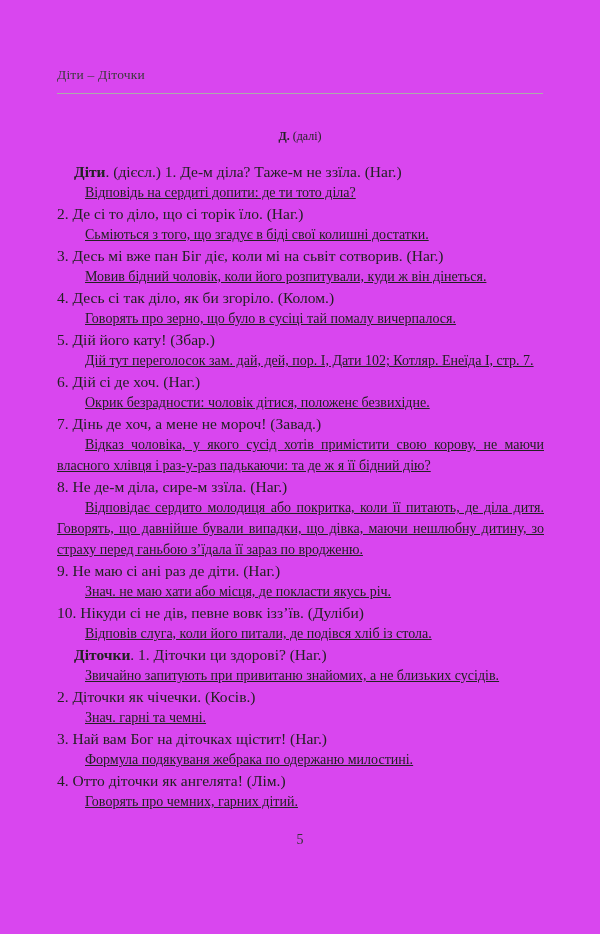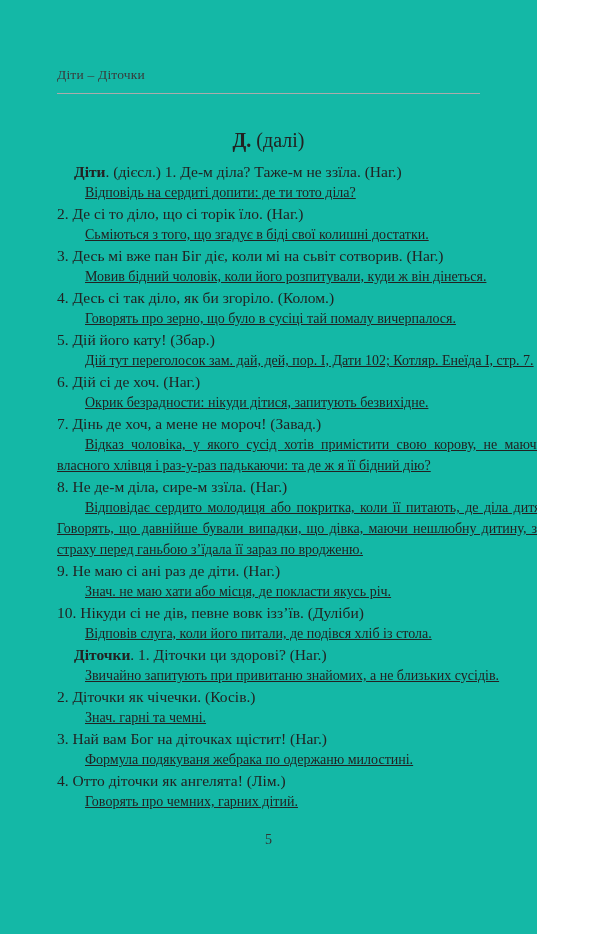--- a/index.html
+++ b/index.html
@@ -2,23 +2,23 @@
 <html><head>
 <meta charset="utf-8">
 <style>
   html, body {
     margin: 0;
     padding: 0;
     background: #ffffff;
   }
   .page {
     position: relative;
-    width: 537px;
+    width: 600px;
     height: 934px;
-    background: #14b8a6;
+    background: #d946ef;
     font-family: "Liberation Serif", serif;
     color: #222222;
     overflow: hidden;
   }
   .running-head {
     position: absolute;
     left: 57px;
     top: 67px;
     font-size: 13.5px;
     color: #3a3a3a;
@@ -32,21 +32,21 @@
     border: none;
     border-top: 1px solid #ababab;
     margin: 0;
   }
   .section-heading {
     position: absolute;
     left: 0;
     top: 129px;
     width: 100%;
     text-align: center;
-    font-size: 20px;
+    font-size: 12px;
   }
   .section-heading b { font-weight: bold; }
   .body-text {
     position: absolute;
     left: 57px;
     top: 161px;
     width: 487px;
   }
   .para {
     margin: 0;
@@ -100,21 +100,21 @@
     <p class="para phrase"><span class="line-text">4. Десь сі так діло, як би згоріло. (Колом.)</span></p>
 
     <p class="para expl"><span class="line-text">Говорять про зерно, що було в сусіці тай помалу вичерпалося.</span></p>
 
     <p class="para phrase"><span class="line-text">5. Дій його кату! (Збар.)</span></p>
 
     <p class="para expl"><span class="line-text">Дій тут переголосок зам. дай, дей, пор. I, Дати 102; Котляр. Енеїда I, стр. 7.</span></p>
 
     <p class="para phrase"><span class="line-text">6. Дій сі де хоч. (Наг.)</span></p>
 
-    <p class="para expl"><span class="line-text">Окрик безрадности: нікуди дітися, запитують безвихідне.</span></p>
+    <p class="para expl"><span class="line-text">Окрик безрадности: чоловік дітися, положенє безвихідне.</span></p>
 
     <p class="para phrase"><span class="line-text">7. Дінь де хоч, а мене не мороч! (Завад.)</span></p>
 
     <p class="para expl"><span class="line-text">Відказ чоловіка, у якого сусід хотів примістити свою корову, не маючи власного хлівця і раз-у-раз падькаючи: та де ж я її бідний дію?</span></p>
 
     <p class="para phrase"><span class="line-text">8. Не де-м діла, сире-м ззїла. (Наг.)</span></p>
 
     <p class="para expl"><span class="line-text">Відповідає сердито молодиця або покритка, коли її питають, де діла дитя. Говорять, що давнійше бували випадки, що дівка, маючи нешлюбну дитину, зо страху перед ганьбою з’їдала її зараз по вродженю.</span></p>
 
     <p class="para phrase"><span class="line-text">9. Не маю сі ані раз де діти. (Наг.)</span></p>

